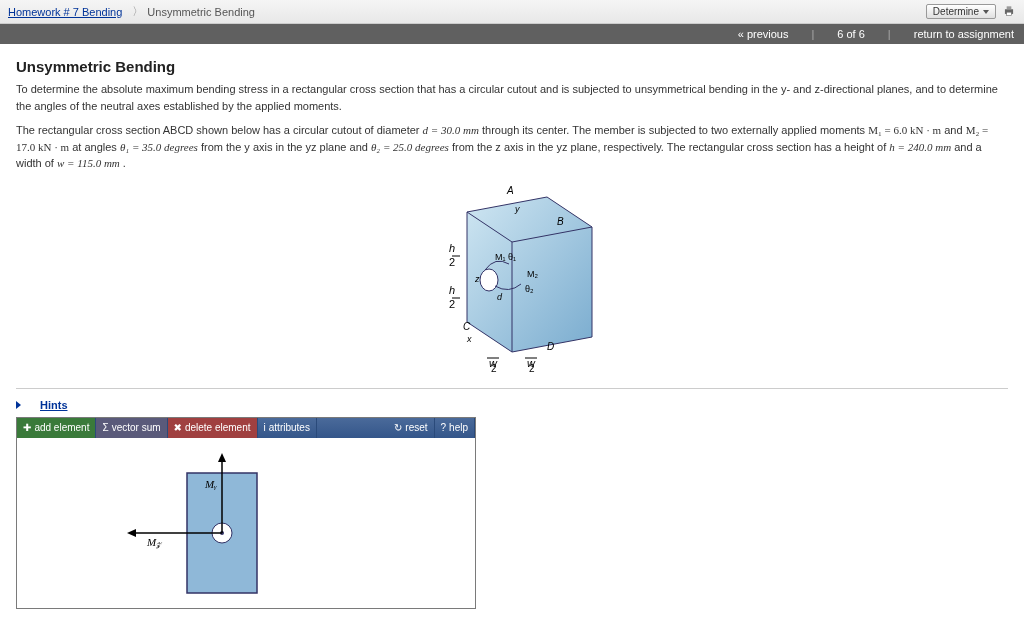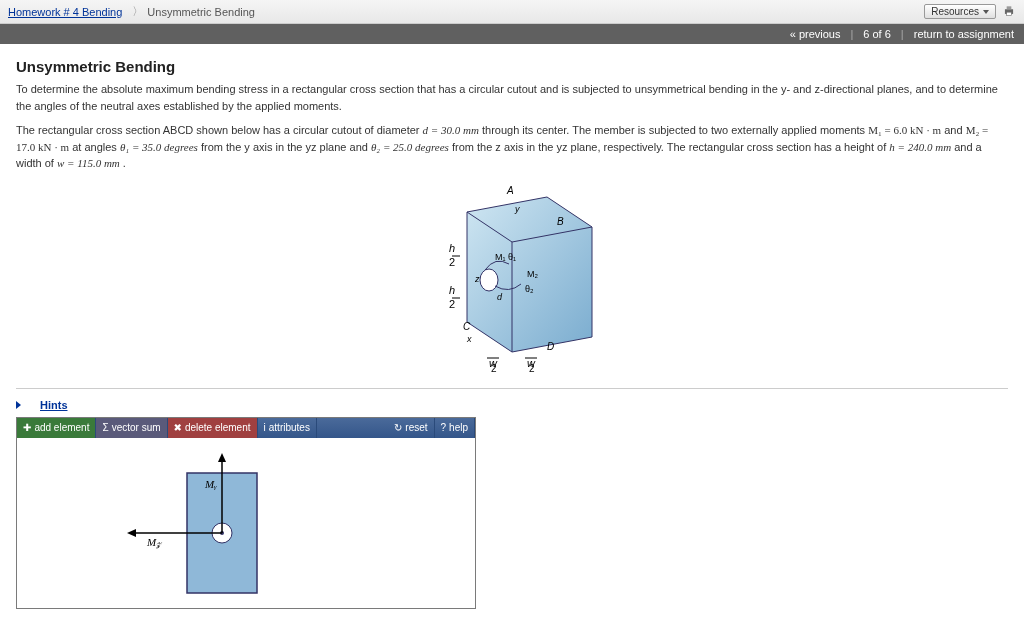--- a/index.html
+++ b/index.html
@@ -5,21 +5,21 @@
   * { box-sizing: border-box; margin: 0; padding: 0; }
   body { font-family: Arial, Helvetica, sans-serif; font-size: 11px; color: #333; background: #fff; }
   .topbar { background: linear-gradient(#f5f5f5,#e8e8e8); border-bottom: 1px solid #ccc; height: 24px; display: flex; align-items: center; padding: 0 8px; font-size: 11px; }
   .crumb { color: #003399; text-decoration: underline; margin-right: 6px; cursor: pointer; }
   .crumb-sep { color:#888; margin: 0 4px; }
   .crumb-current { color:#555; }
   .top-right { margin-left: auto; display: flex; align-items: center; gap: 6px; }
   .res-btn { background: linear-gradient(#fff,#e0e0e0); border:1px solid #999; padding:1px 6px; font-size:10px; border-radius:2px; display:flex; align-items:center; gap:4px; }
   .print-icon svg { width:14px; height:14px; }
   .navbar { background: #606060; color:#fff; font-size:11px; height:20px; display:flex; align-items:center; padding:0 10px; }
-  .nav-right { margin-left:auto; display:flex; gap:10px; }
+  .nav-right { margin-left:auto; display:flex; gap:23px; }
   .nav-link { color:#fff; cursor:pointer; }
   .nav-sep { color:#aaa; }
   .content { padding: 14px 16px; }
   h1 { font-size: 15px; font-weight: bold; margin-bottom: 6px; color:#222; }
   .lg { font-weight: bold; font-size: 11px; margin-bottom:4px; }
   .bodytext { font-size: 11px; line-height: 1.5; margin-bottom: 8px; color:#333; }
   .figure { text-align:center; margin: 10px 0 14px 0; }
   hr.sep { border:none; border-top:1px solid #ccc; margin: 8px 0 10px 0; }
   .part-title { font-size:11px; margin-bottom:6px; }
   .part-title b { font-weight:bold; }
@@ -35,26 +35,26 @@
   .vt-spacer { flex:1; }
   .vt-canvas { background:#fff; height:170px; position:relative; }
   .math { font-family: 'Times New Roman', serif; font-style: italic; margin-top: 8px; }
   .rm { font-style: normal; font-family: 'Times New Roman', serif;}
   .caret-down{display:inline-block;width:0;height:0;border-left:3px solid transparent;border-right:3px solid transparent;border-top:4px solid #555;}
 </style>
 </head>
 <body>
 
 <div class="topbar">
-  <span class="crumb">Homework # 4 Bending</span>
+  <span class="crumb">Homework # 7 Bending</span>
   <span class="crumb-sep">〉</span>
   <span class="crumb-current">Unsymmetric Bending</span>
   <div class="top-right">
     <div class="res-btn">
-      <span>Resources</span>
+      <span>Determine</span>
       <span class="caret-down"></span>
     </div>
     <span class="print-icon">
       <svg viewBox="0 0 24 24">
           <rect x="5" y="9" width="14" height="8" fill="#666"></rect>
           <rect x="8" y="4" width="8" height="5" fill="#999"></rect>
           <rect x="8" y="14" width="8" height="6" fill="#fff" stroke="#666"></rect>
         </svg>
     </span>
   </div>

